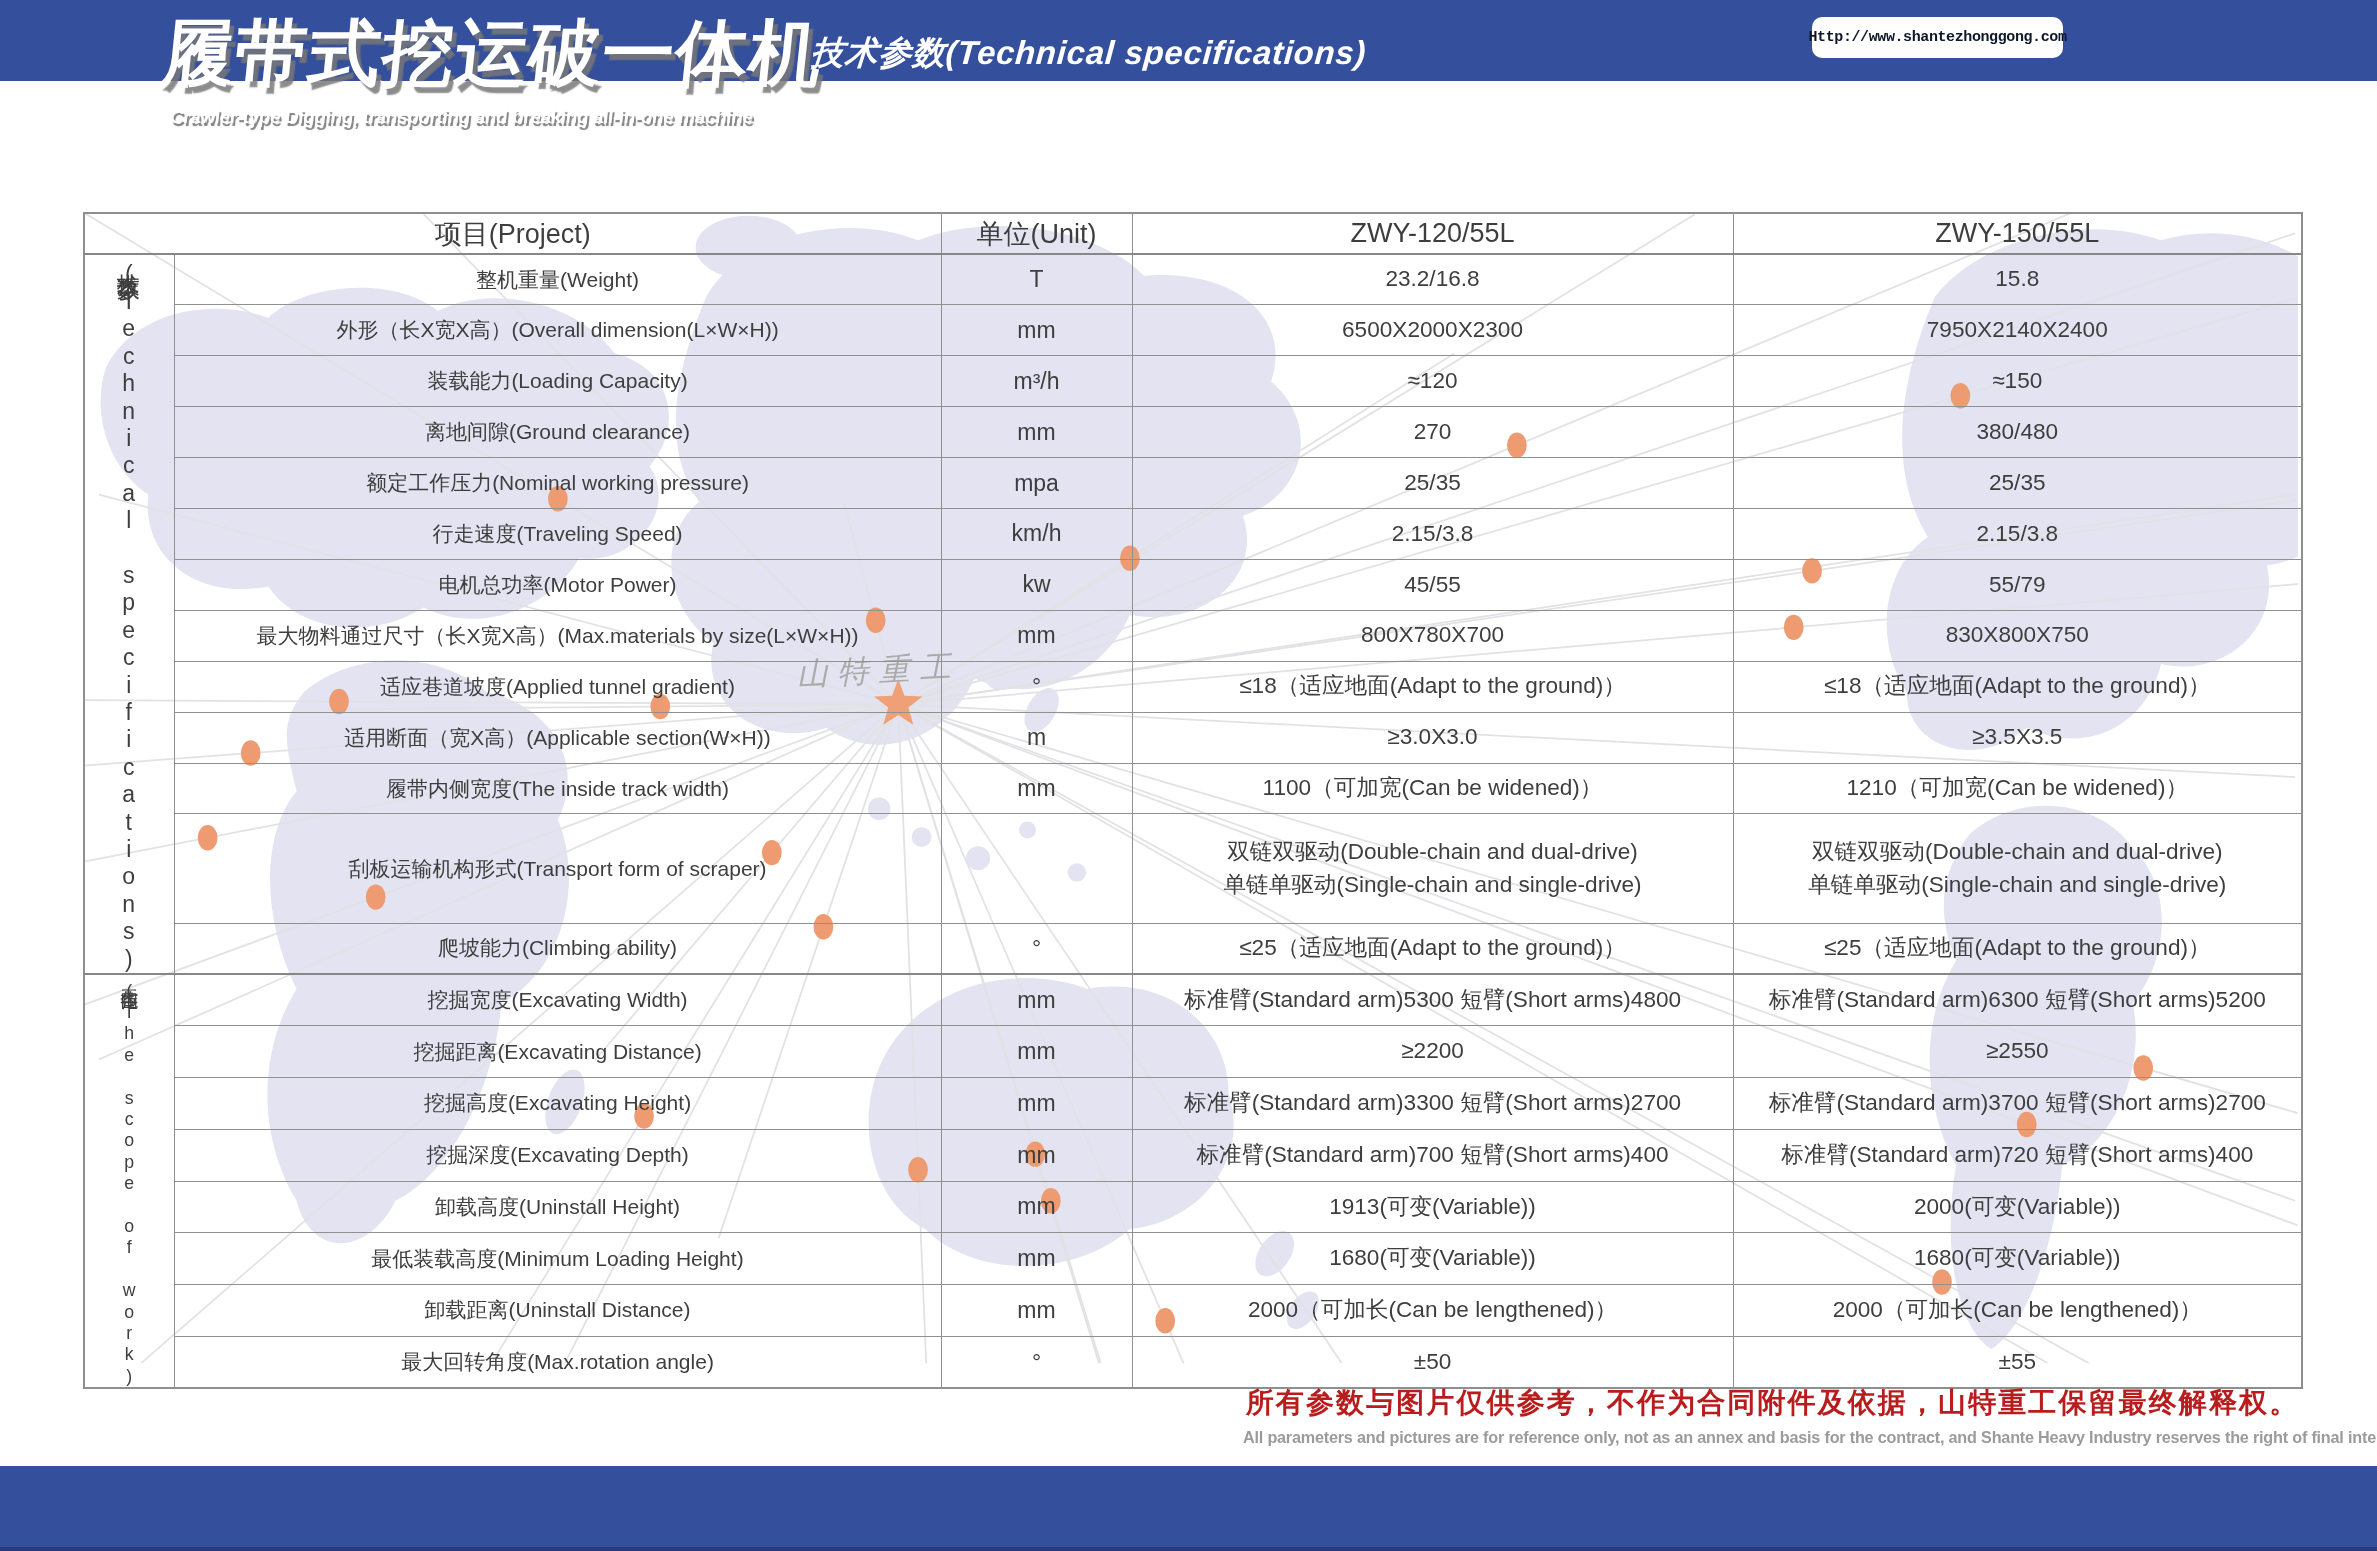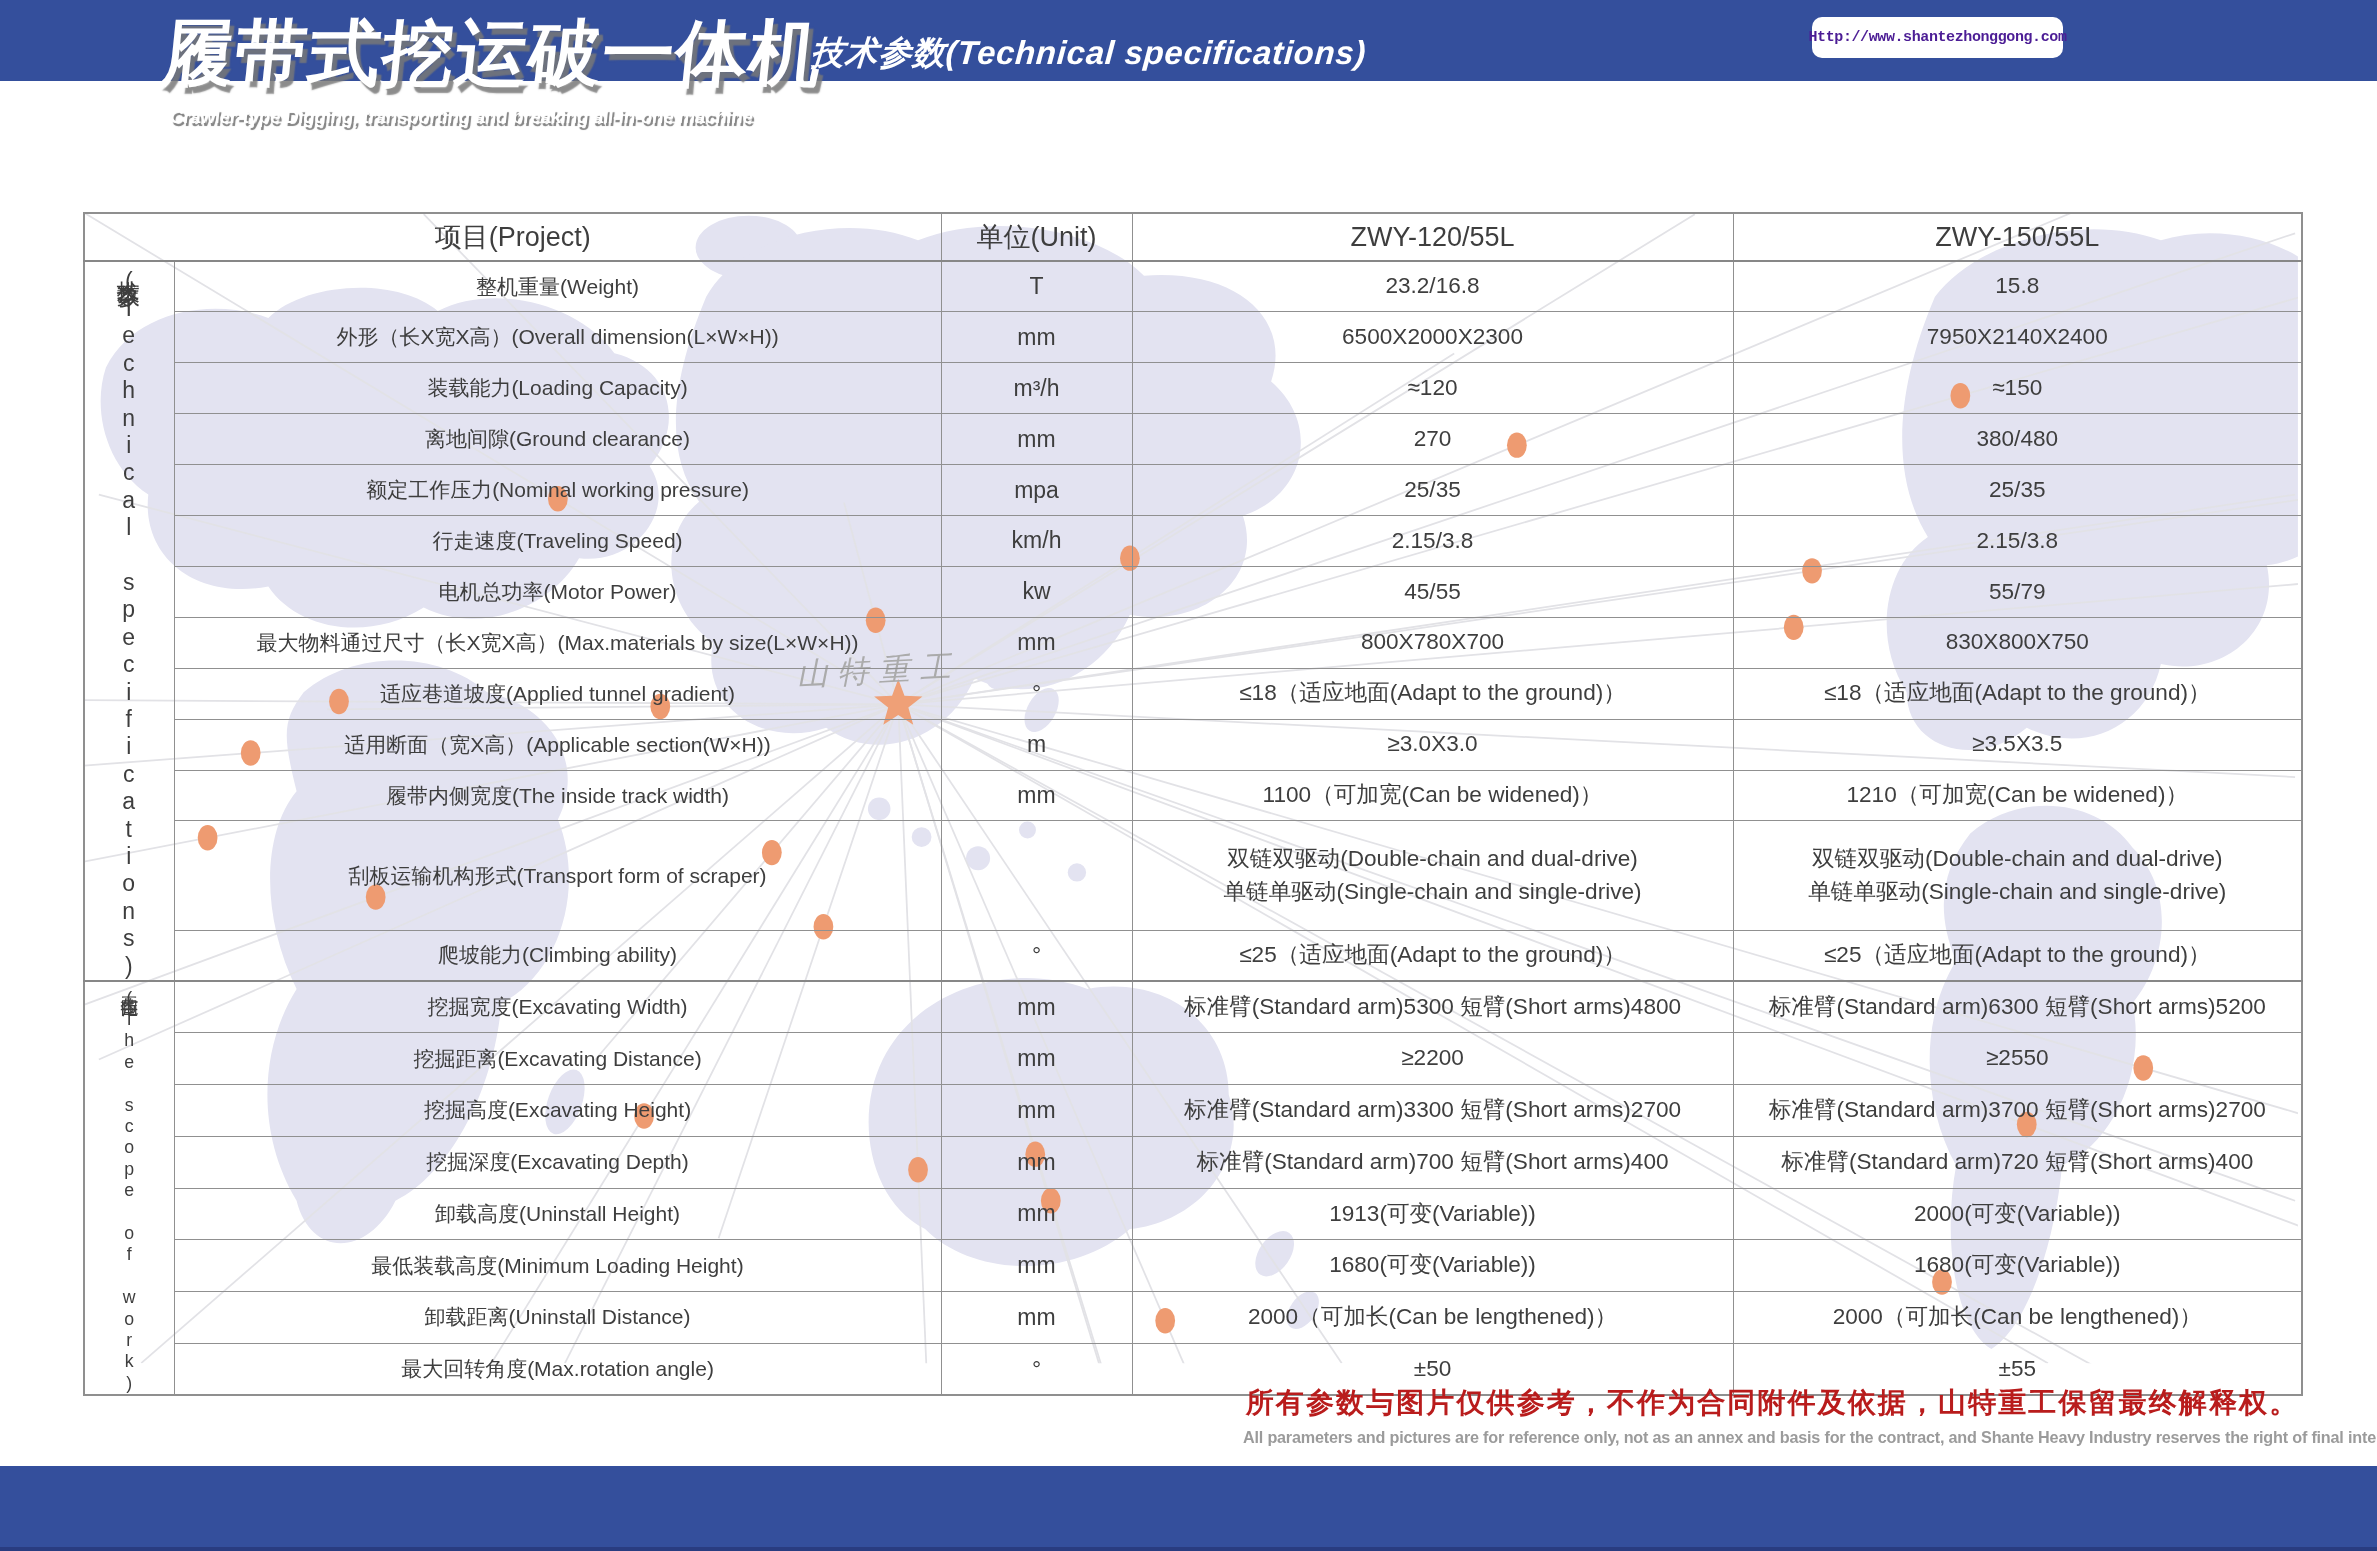--- a/index.html
+++ b/index.html
@@ -26,32 +26,32 @@
     font-size:33px;font-weight:700;color:#ffffff;white-space:nowrap;
     font-style:italic;transform:skewX(-4deg);letter-spacing:0.7px;
   }
   .url-box{
     position:absolute;left:1812px;top:17px;width:251px;height:41px;z-index:3;
     background:#ffffff;border-radius:10px;display:flex;align-items:center;justify-content:center;
     cursor:pointer;
   }
   .url-box span{
     font-family:"Liberation Mono", monospace;font-size:15px;font-weight:700;
-    color:#4c1d95;letter-spacing:-0.4px;white-space:nowrap;
+    color:#0f172a;letter-spacing:-0.4px;white-space:nowrap;
   }
   
   .map-svg{position:absolute;left:0;top:0;width:2377px;height:1552px;z-index:1;}
   
   table.spec{
     position:absolute;left:83px;top:212px;z-index:2;
     width:2217px;border-collapse:collapse;table-layout:fixed;
     border:2.1px solid #8f8f8f;background:transparent;color:#3e3e3e;
   }
   table.spec th,table.spec td{border:1.4px solid #909090;padding:0 4.2px;text-align:center;vertical-align:middle;background:transparent;}
-  table.spec thead tr{height:48px;}
+  table.spec thead tr{height:41px;}
   table.spec thead th{font-size:27px;font-weight:400;border-bottom:2.8px solid #878787;}
   table.spec tbody tr{height:49px;}
   table.spec tbody tr.tall{height:105px;padding-left:44px;}
   tr.section-start td, tr.section-start th{border-top:2.8px solid #878787;}
   td.project{font-size:21px;font-weight:400;}
   td.unit{font-size:23px;}
   td.value{font-size:22.6px;white-space:pre-line;line-height:1.45;}
   th.group{
     font-weight:400;writing-mode:vertical-rl;text-orientation:upright;
     letter-spacing:1.4px;padding:4.2px 0;

